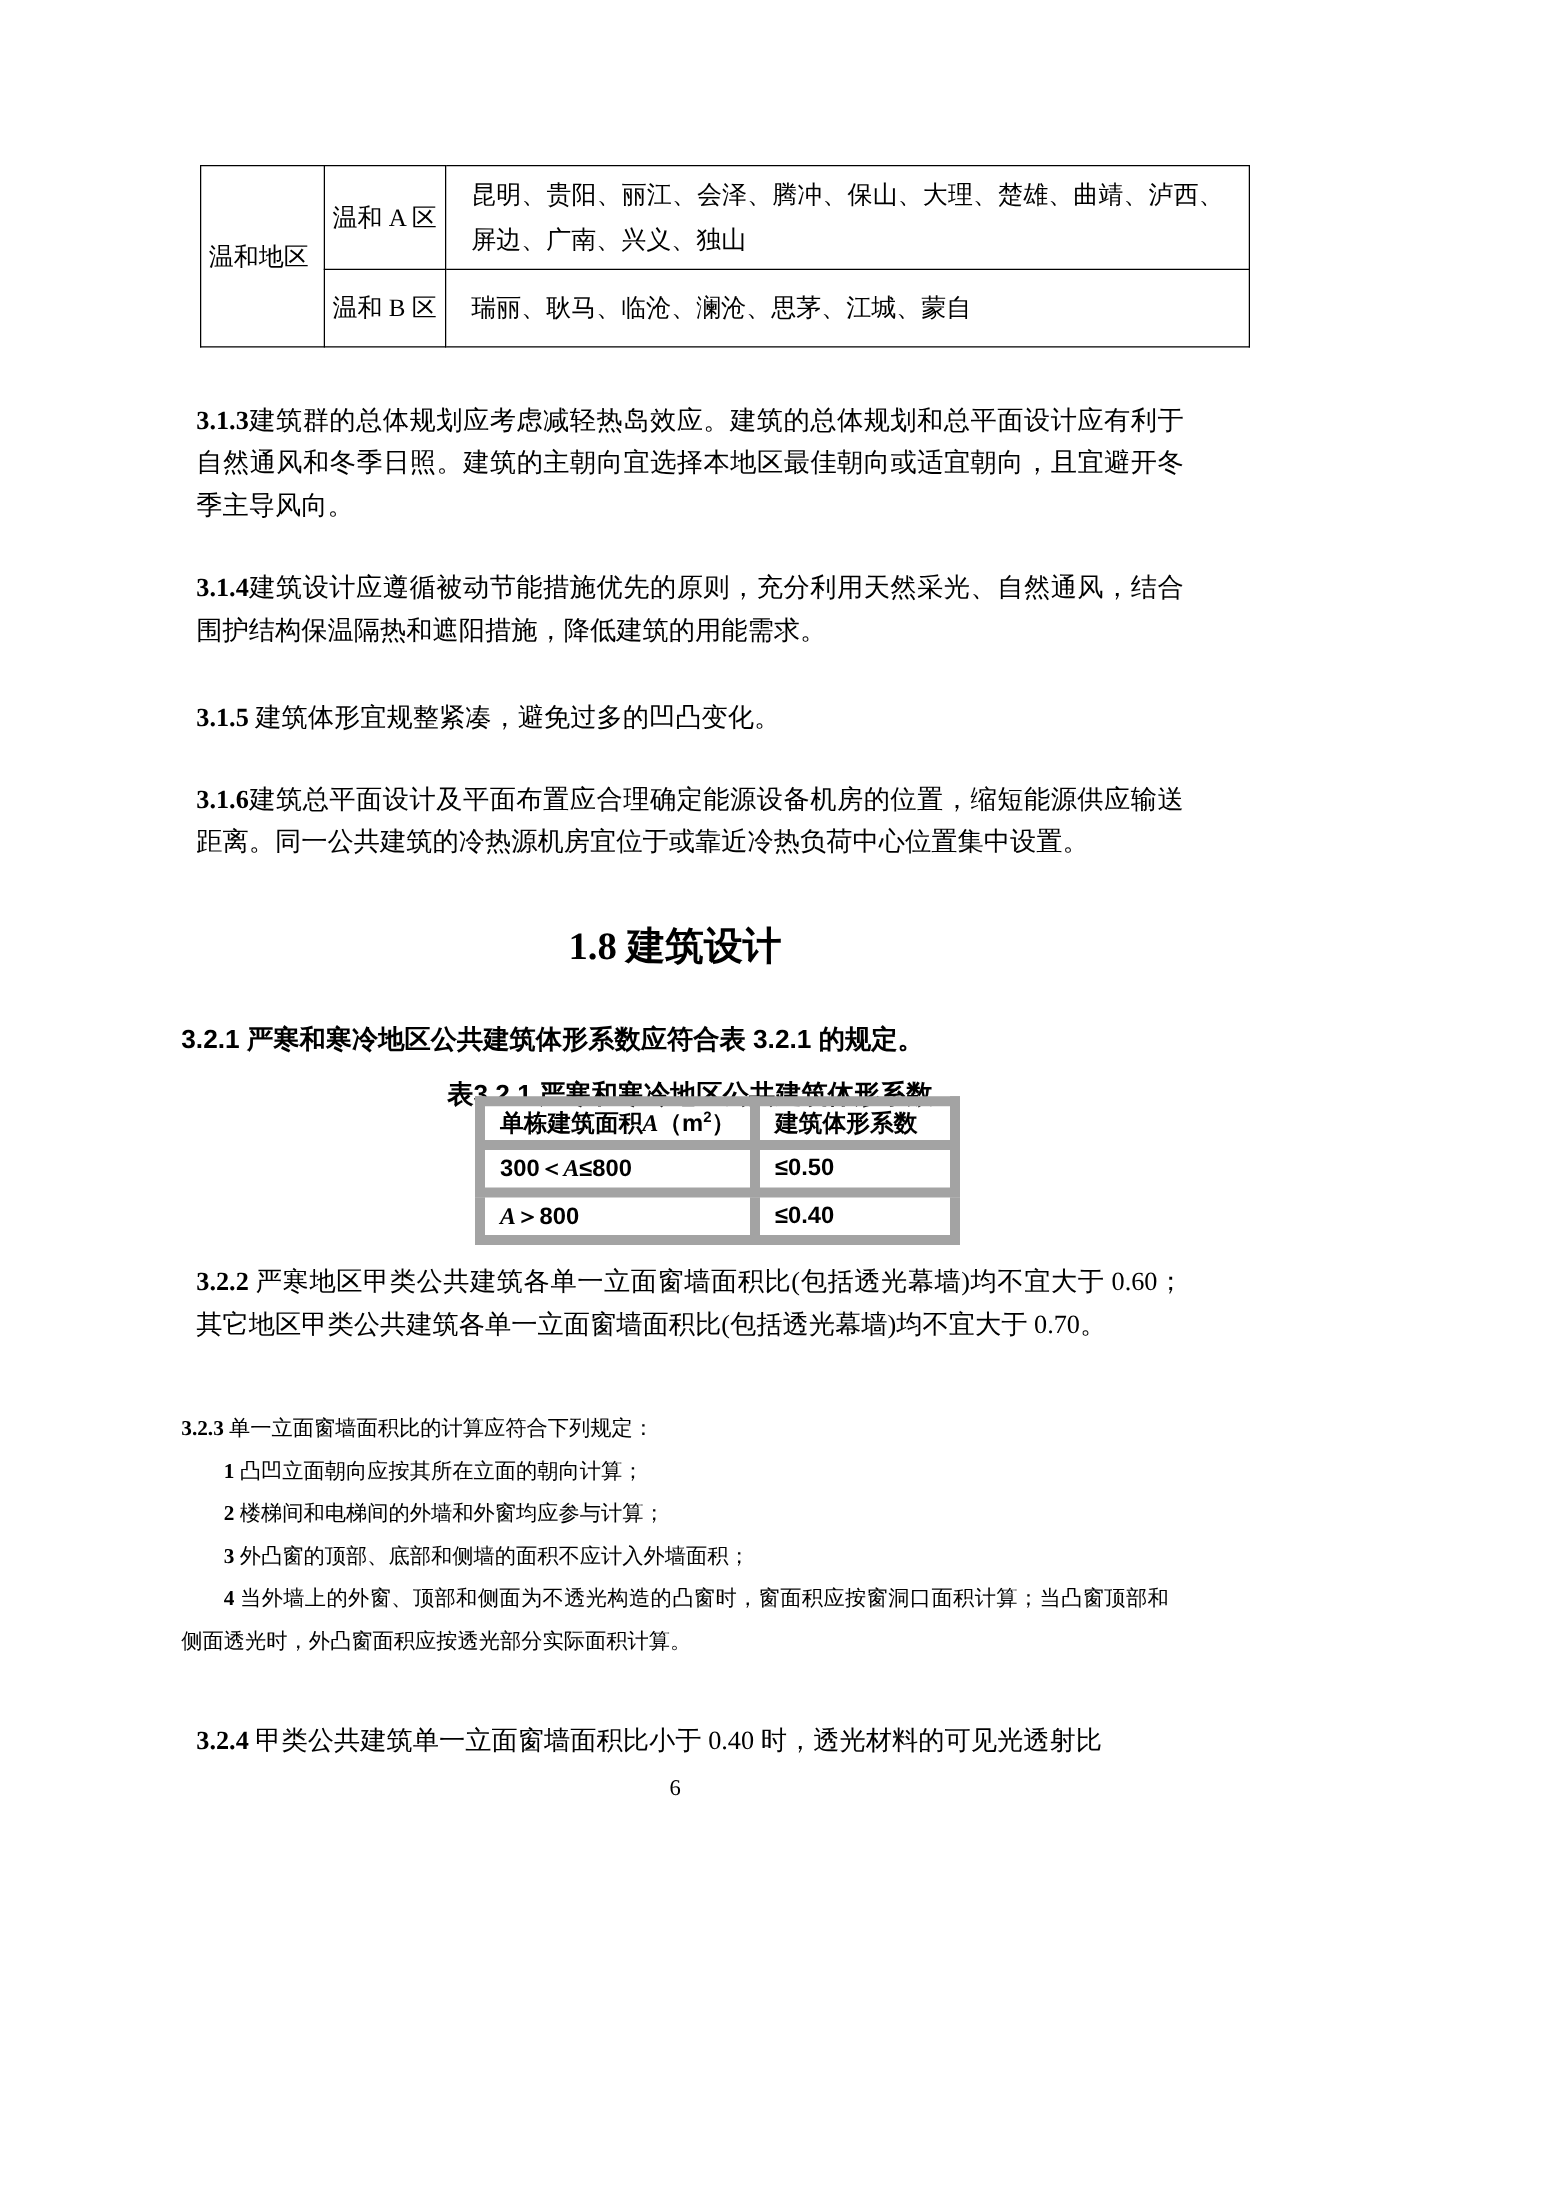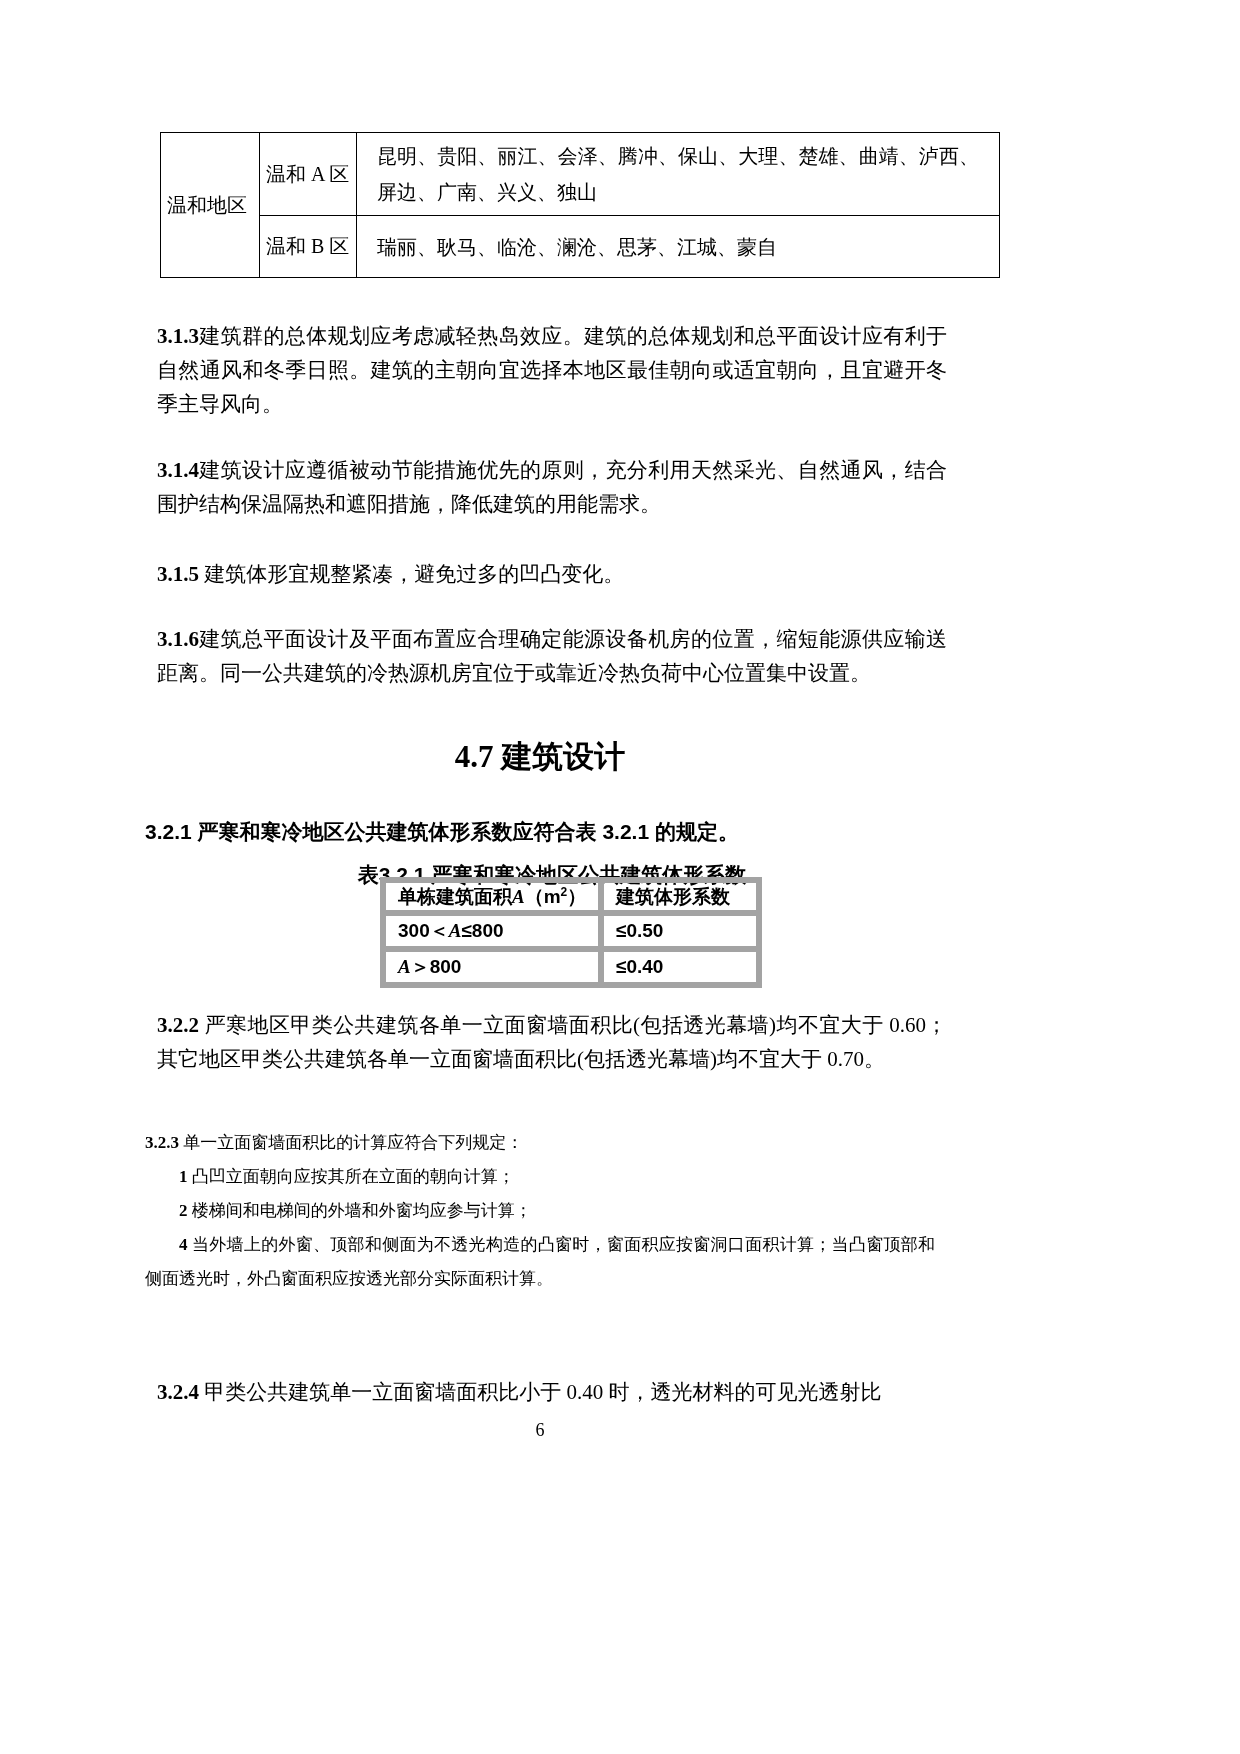--- a/index.html
+++ b/index.html
@@ -69,21 +69,21 @@
   }
   
   .table321{
     position:absolute;left:380px;top:877px;
     width:340px;
     border-collapse:collapse;table-layout:fixed;
     font-family:"Liberation Sans","DejaVu Sans",sans-serif;
     font-size:19px;
   }
   .table321 td,.table321 th{
-    border:6px solid #a3a3a3;
+    border:8px solid #a3a3a3;
     text-align:left;
     padding:0 0 0 12px;
     vertical-align:middle;
     font-weight:600;
   }
   .table321 th{height:27px;font-weight:bold;}
   .table321 td{height:30px;}
   .table321 .cA{width:200px;}
   .table321 .cB{width:140px;}
   .table321 .var{font-family:"Liberation Serif","DejaVu Serif",serif;font-style:italic;font-weight:bold;}
@@ -124,21 +124,21 @@
     </table>
 
   <p class="para p313"><b class="num">3.1.3</b><span>建筑群的总体规划应考虑减轻热岛效应。建筑的总体规划和总平面设计应有利于自然通风和冬季日照。建筑的主朝向宜选择本地区最佳朝向或适宜朝向，且宜避开冬季主导风向。</span></p>
 
   <p class="para p314"><b class="num">3.1.4</b><span>建筑设计应遵循被动节能措施优先的原则，充分利用天然采光、自然通风，结合围护结构保温隔热和遮阳措施，降低建筑的用能需求。</span></p>
 
   <p class="para p315"><b class="num">3.1.5</b><span> 建筑体形宜规整紧凑，避免过多的凹凸变化。</span></p>
 
   <p class="para p316"><b class="num">3.1.6</b><span>建筑总平面设计及平面布置应合理确定能源设备机房的位置，缩短能源供应输送距离。同一公共建筑的冷热源机房宜位于或靠近冷热负荷中心位置集中设置。</span></p>
 
-  <h2 class="section-heading">4.7 建筑设计</h2>
+  <h2 class="section-heading">1.8 建筑设计</h2>
 
   <p class="p321"><span class="num">3.2.1</span><span>  严寒和寒冷地区公共建筑体形系数应符合表 3.2.1 的规定。</span></p>
 
   <p class="table321-caption">表3.2.1 严寒和寒冷地区公共建筑体形系数</p>
 
   <table class="table321">
     <tbody>
         <tr>
       <th class="cA"><span>单栋建筑面积</span><span class="var">A</span><span>（m</span><sup>2</sup><span>）</span></th>
       <th class="cB">建筑体形系数</th>
@@ -153,20 +153,21 @@
     </tr>
   </tbody>
     </table>
 
   <p class="para p322"><b class="num">3.2.2</b><span> 严寒地区甲类公共建筑各单一立面窗墙面积比(包括透光幕墙)均不宜大于 0.60；其它地区甲类公共建筑各单一立面窗墙面积比(包括透光幕墙)均不宜大于 0.70。</span></p>
 
   <div class="block323">
     <p><b class="num">3.2.3</b><span> 单一立面窗墙面积比的计算应符合下列规定：</span></p>
     <p class="item"><b class="num">1</b><span> 凸凹立面朝向应按其所在立面的朝向计算；</span></p>
     <p class="item"><b class="num">2</b><span> 楼梯间和电梯间的外墙和外窗均应参与计算；</span></p>
+    <p class="item"><b class="num">3</b><span> 外凸窗的顶部、底部和侧墙的面积不应计入外墙面积；</span></p>
     <p class="item"><b class="num">4</b><span> 当外墙上的外窗、顶部和侧面为不透光构造的凸窗时，窗面积应按窗洞口面积计算；当凸窗顶部和侧面透光时，外凸窗面积应按透光部分实际面积计算。</span></p>
   </div>
 
   <p class="para p324"><b class="num">3.2.4</b><span> 甲类公共建筑单一立面窗墙面积比小于 0.40 时，透光材料的可见光透射比</span></p>
 
   <p class="page-number">6</p>
 
 </div>
 
 </body></html>

